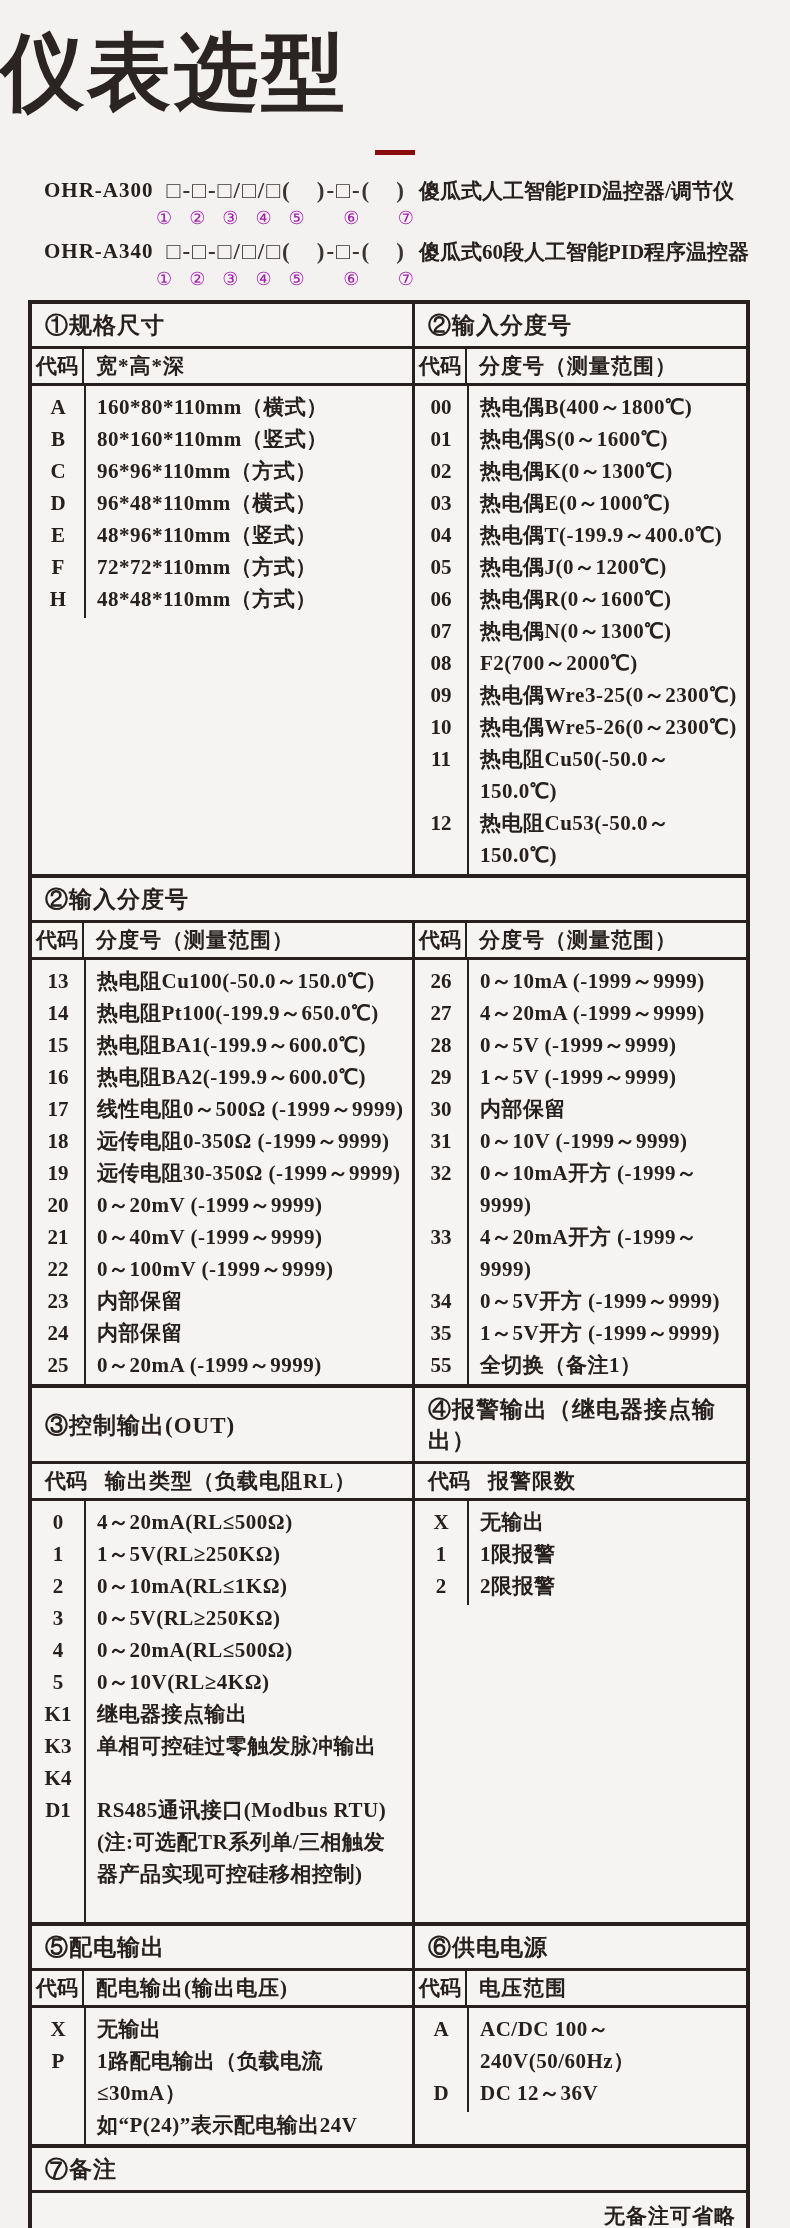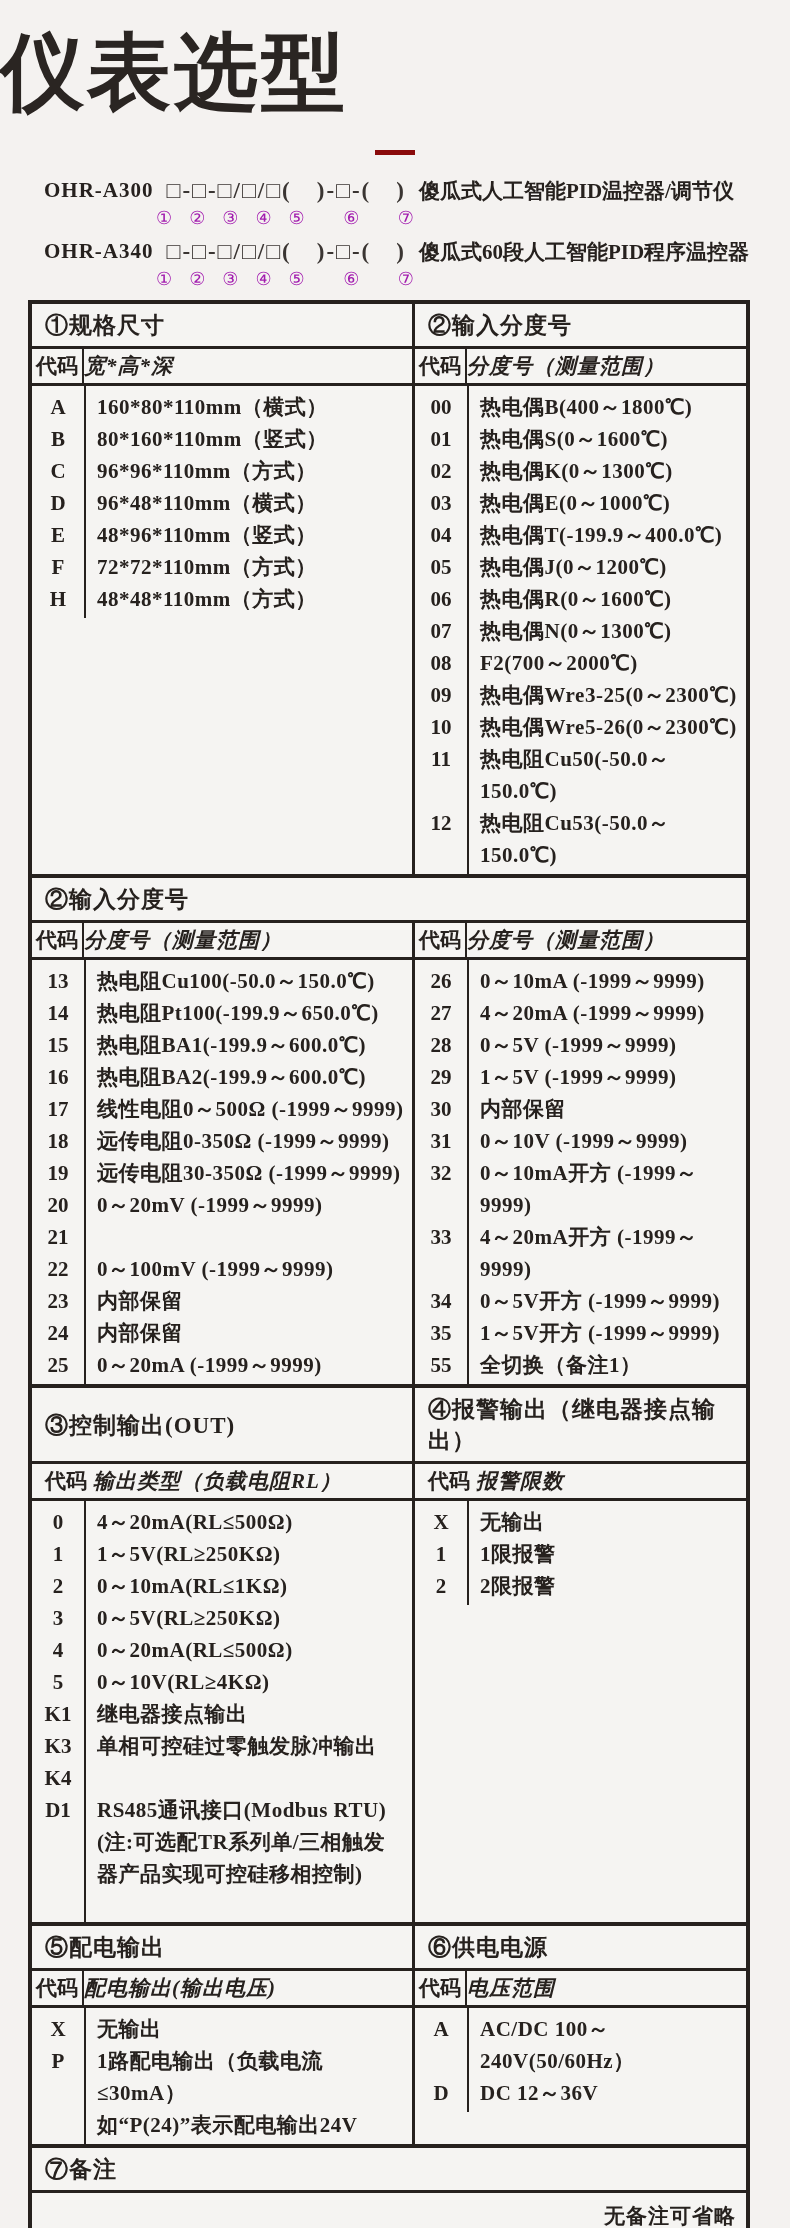--- a/index.html
+++ b/index.html
@@ -46,21 +46,21 @@
 
   .sub-head {
     display:flex; align-items:stretch; min-height:37px;
     border-bottom:3px solid #26211e; font-size:21px; font-weight:700;
   }
   .sub-head .h-code {
     flex:0 0 52px; display:flex; align-items:center; justify-content:center;
     border-right:2px solid #26211e;
   }
   .sub-head.nodiv .h-code { flex:0 0 auto; border-right:none; padding:0 6px 0 13px; }
-  .sub-head .h-label { display:flex; align-items:center; letter-spacing:1px;font-style:italic; }
+  .sub-head .h-label { display:flex; align-items:center; padding-left:12px; letter-spacing:1px; }
 
   .sub-body { position:relative; padding:5px 0 3px 0; }
   .sub-body::before {
     content:""; position:absolute; left:52px; top:0; bottom:0; width:2px; background:#26211e;
   }
   .sub-body.pad-b { padding-bottom:32px; }
 
   .trow { display:flex; font-size:21px; font-weight:600; line-height:32px; }
   .trow .code { flex:0 0 52px; text-align:center; }
   .trow .val { padding-left:13px; white-space:pre-line; letter-spacing:0.5px; }
@@ -273,20 +273,21 @@
                 <span class="val">远传电阻30-350Ω (-1999～9999)</span>
               </div>
 
               <div class="trow">
                 <span class="code">20</span>
                 <span class="val">0～20mV (-1999～9999)</span>
               </div>
 
               <div class="trow">
                 <span class="code">21</span>
+                <span class="val">0～40mV (-1999～9999)</span>
               </div>
 
               <div class="trow">
                 <span class="code">22</span>
                 <span class="val">0～100mV (-1999～9999)</span>
               </div>
 
               <div class="trow">
                 <span class="code">23</span>
                 <span class="val">内部保留</span>

